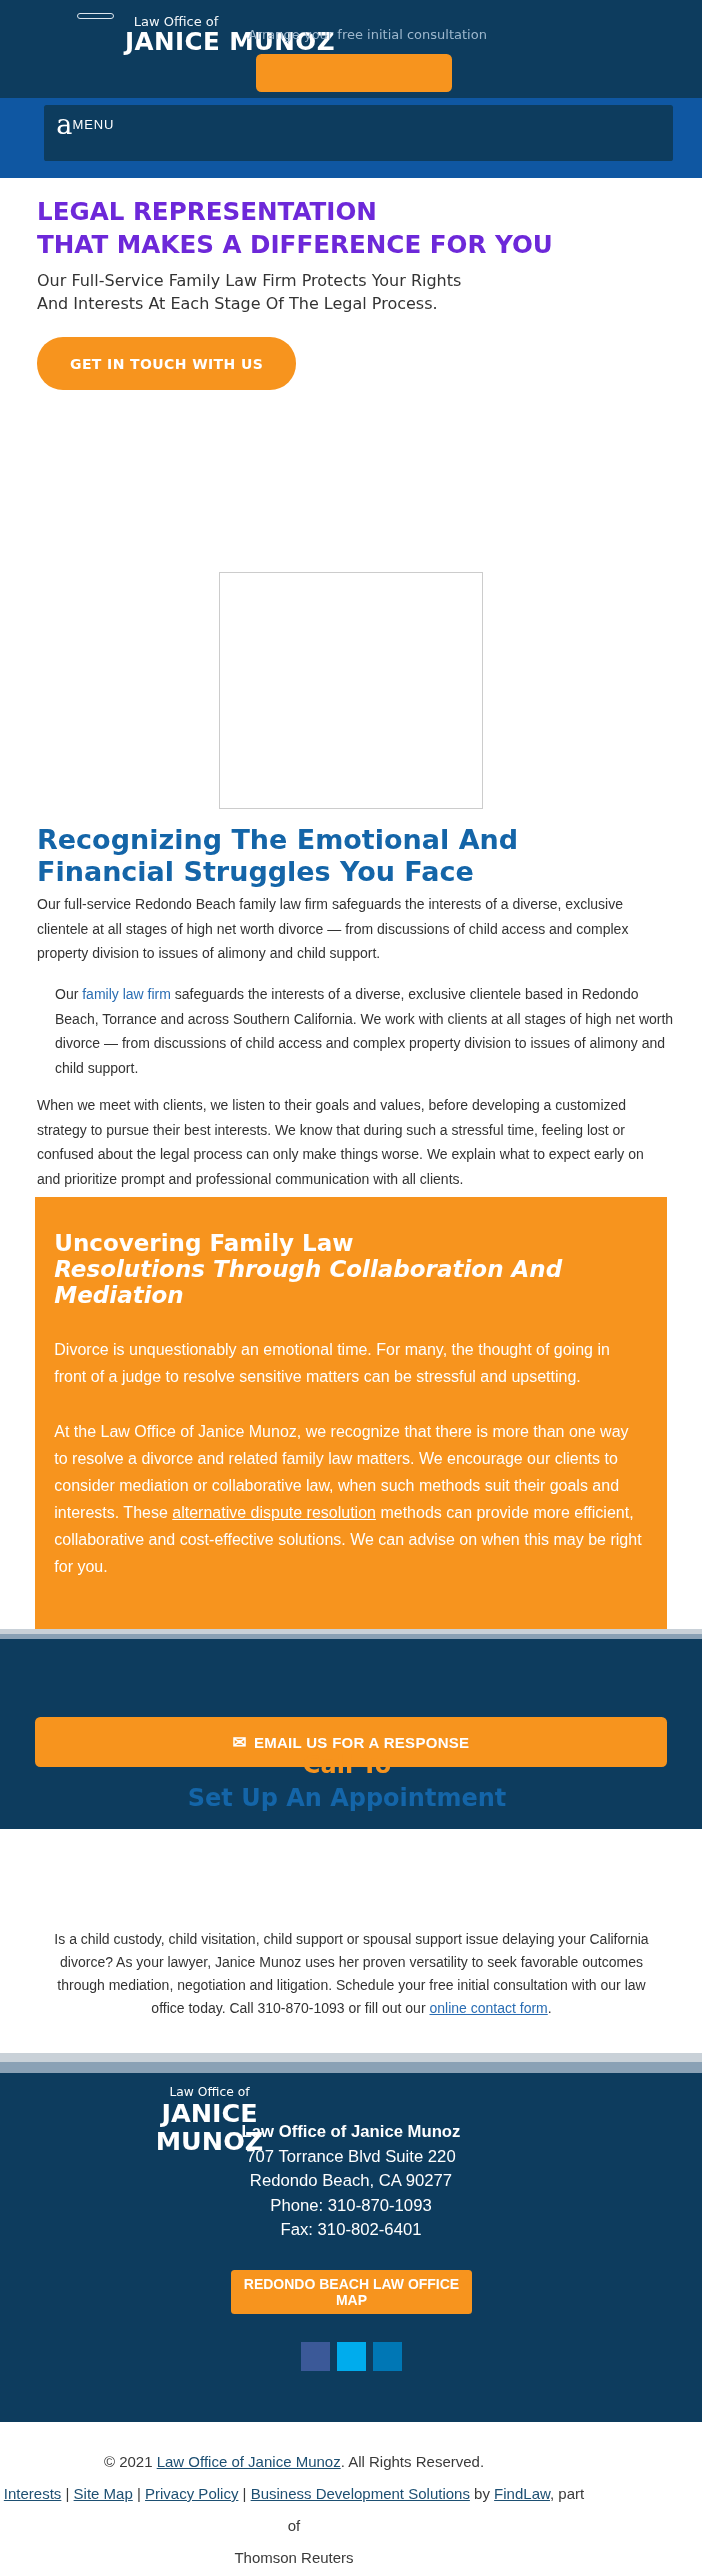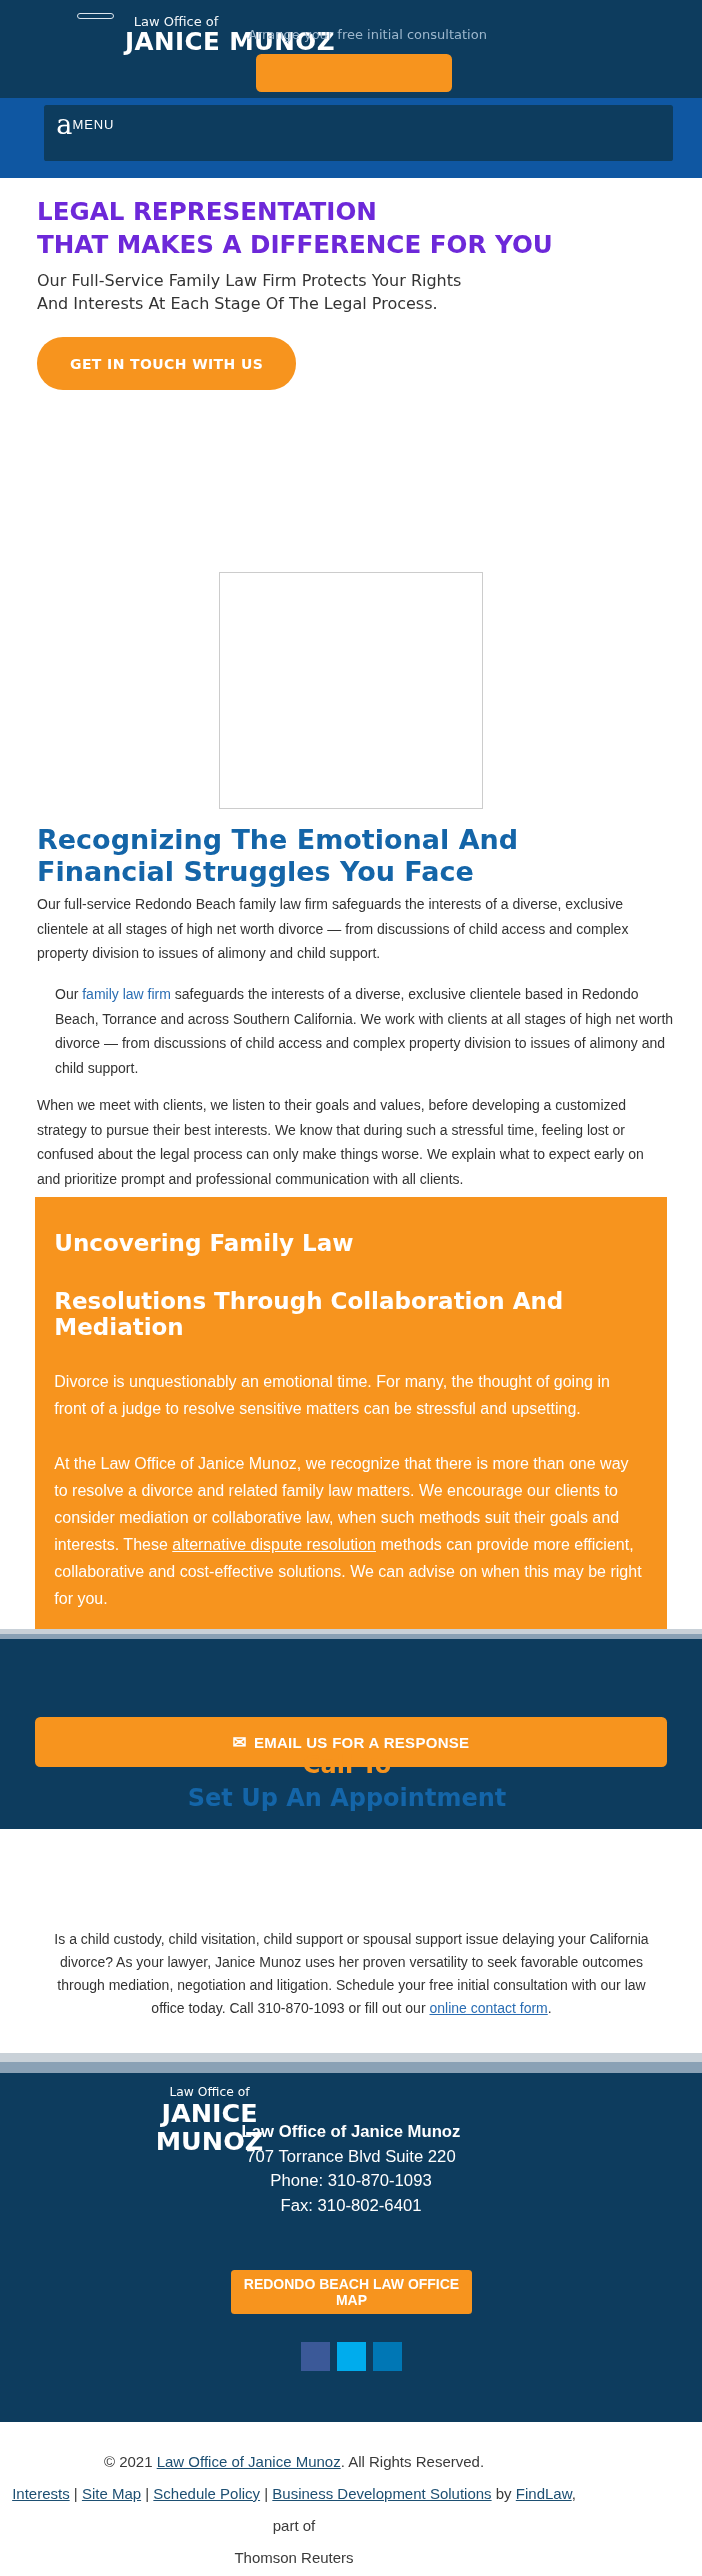--- a/index.html
+++ b/index.html
@@ -36,21 +36,21 @@
   .h2{font-family:"DejaVu Sans",sans-serif;font-weight:bold;color:#1465a8;}
   .intro-h2{position:absolute;left:37px;top:824px;width:606px;font-size:27px;line-height:32px;}
   .body-p{position:absolute;left:37px;width:620px;font-size:14px;line-height:24.6px;color:#333;}
   .p1{top:892px;} .p2{top:982px;margin-left:18px;} .p3{top:1093px;}
   .text-link{color:#2a6db3;text-decoration:none;cursor:pointer;}
 
   
   .highlight{position:absolute;left:35px;top:1197px;width:632px;height:487px;background:#f7941e;
       box-sizing:border-box;padding:33px 23px 0 19.3px;color:#fff;}
   .hl-h{font-family:"DejaVu Sans",sans-serif;font-weight:bold;font-size:23px;line-height:26px;margin:0;}
-  .hl-h2{margin-top:32px;}
+  .hl-h2{font-style:italic;}
   .hl-p{font-size:16px;line-height:27px;margin:0;margin-top:28px;}
   .hl-link{color:#fff;text-decoration:underline;cursor:pointer;}
 
   
   .div-light1{position:absolute;left:0;top:1629px;width:702px;height:5.3px;background:#c9d1d8;}
   .div-med1{position:absolute;left:0;top:1634px;width:702px;height:5.3px;background:#8aa1b5;}
   .cta-band{position:absolute;left:0;top:1639px;width:702px;height:190px;background:#0d3c5e;}
   .email-btn{position:absolute;left:35px;top:78px;width:632px;height:50px;background:#f7941e;border-radius:5.3px;
       border:none;color:#fff;font-weight:bold;font-size:15px;letter-spacing:0.3px;cursor:pointer;
       display:flex;align-items:center;justify-content:center;font-family:"Liberation Sans",sans-serif;}
@@ -152,35 +152,36 @@
   <div class="div-med2"></div>
 
   <div class="footer">
     <div class="f-logo">
       <div class="small">Law Office of</div>
       <div class="big">JANICE MUNOZ</div>
     </div>
     <div class="f-address">
       <div class="firm">Law Office of Janice Munoz</div>
       <div>707 Torrance Blvd Suite 220</div>
+      <div>Redondo Beach, CA 90277</div>
       <div>Phone: 310-870-1093</div>
       <div>Fax: 310-802-6401</div>
     </div>
     <button class="map-btn">REDONDO BEACH LAW OFFICE MAP</button>
     <div class="social">
       <div class="sq" style="background:#3b5998"></div>
       <div class="sq" style="background:#00aced"></div>
       <div class="sq" style="background:#0077b5"></div>
     </div>
   </div>
 
   <div class="legal">
     <div>
       <span>© 2021 </span><a>Law Office of Janice Munoz</a><span>. All Rights Reserved.</span>
     </div>
     <div>
-      <a>Interests</a><span> | </span><a>Site Map</a><span> | </span><a>Schedule Policy</a><span> | </span><a>Business Development Solutions</a><span> by </span><a>FindLaw</a><span>, part of</span>
+      <a>Interests</a><span> | </span><a>Site Map</a><span> | </span><a>Privacy Policy</a><span> | </span><a>Business Development Solutions</a><span> by </span><a>FindLaw</a><span>, part of</span>
     </div>
     <div>Thomson Reuters</div>
   </div>
 
 </div>
 
 
 </body></html>

